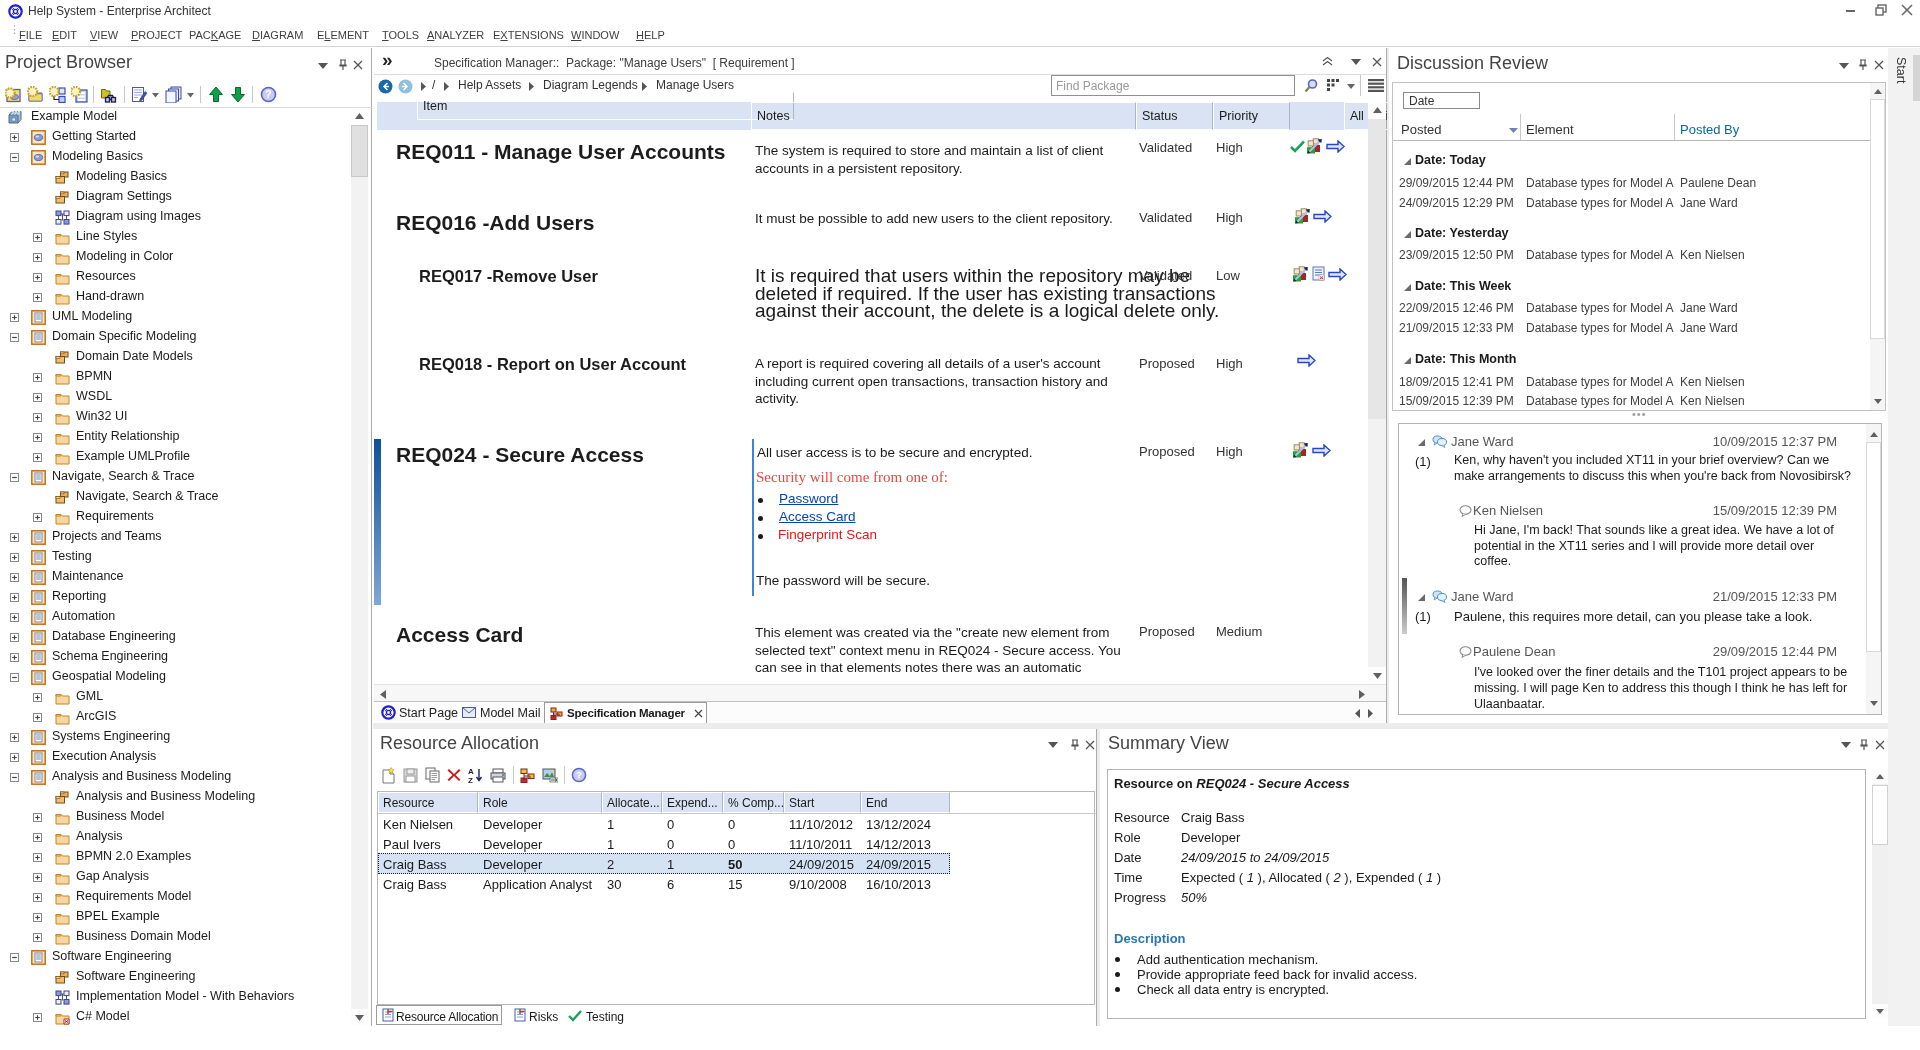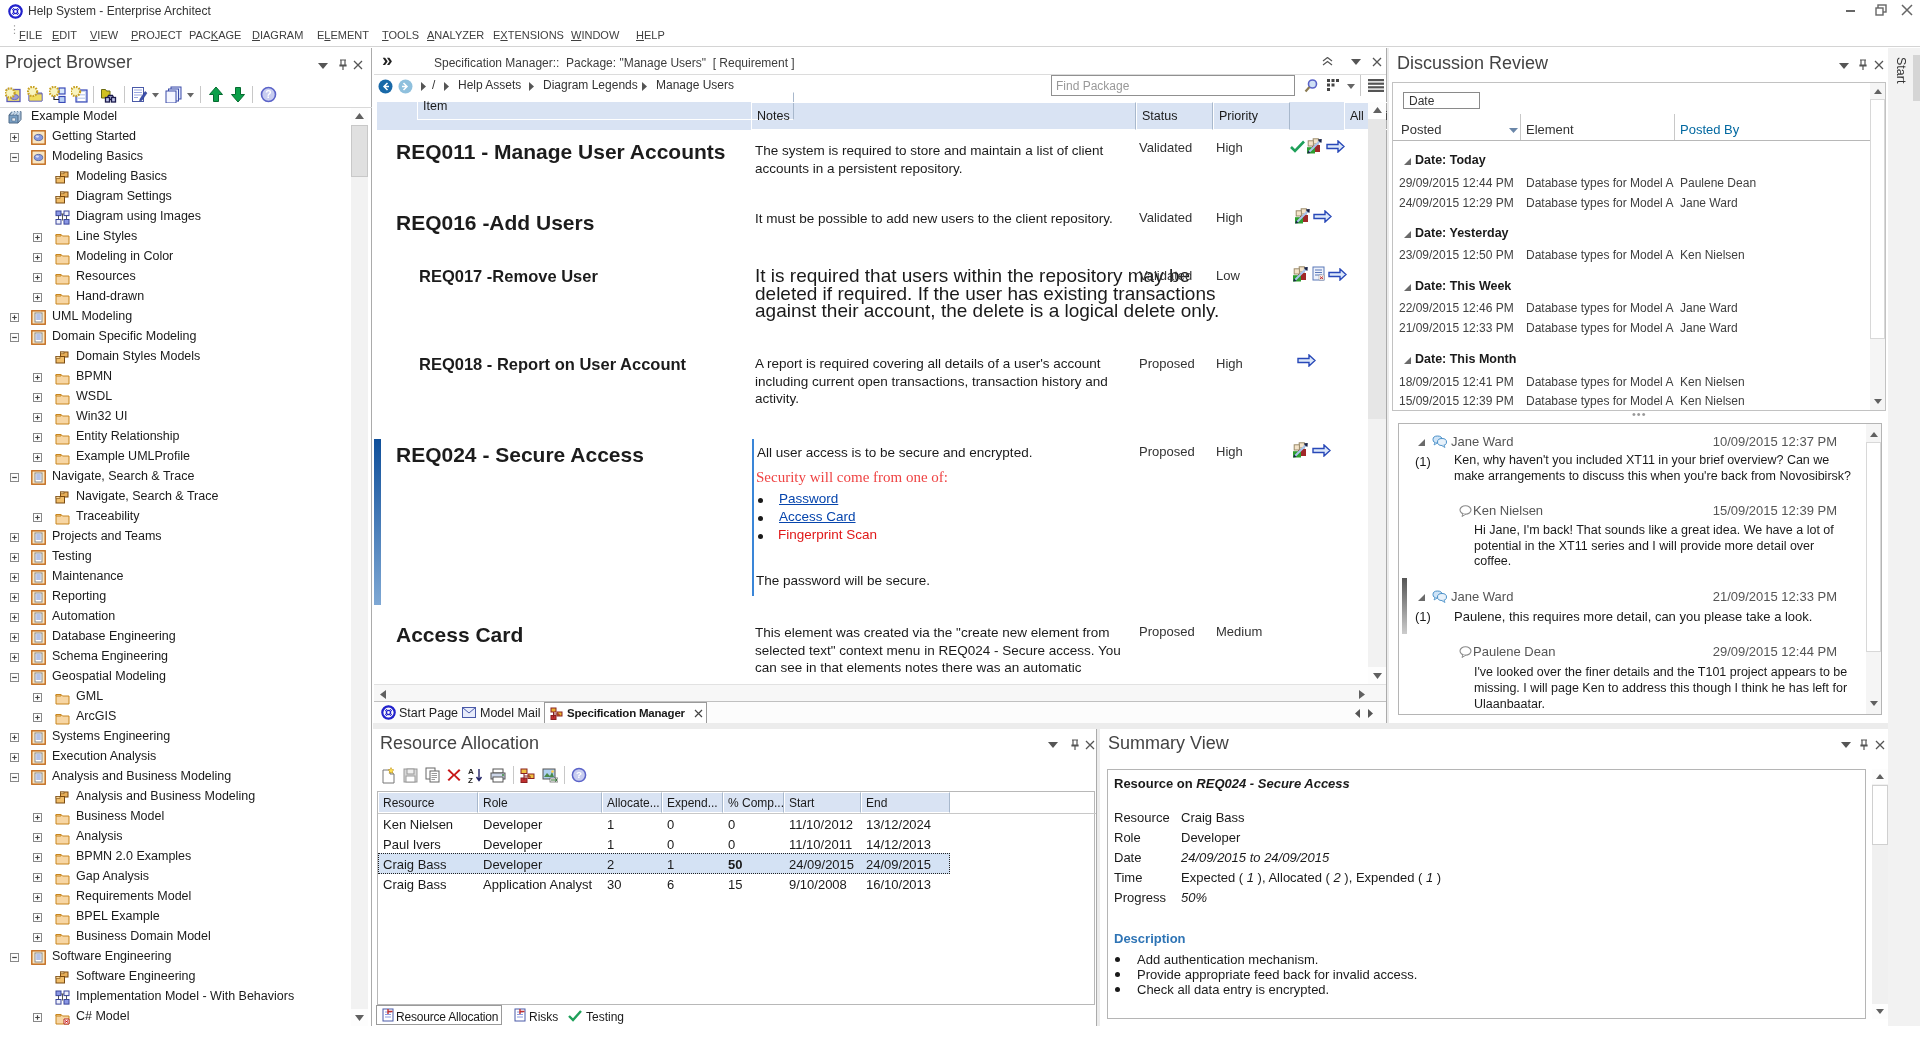--- a/index.html
+++ b/index.html
@@ -219,21 +219,21 @@
 <rect x="4" y="3" width="7" height="9" fill="#fff" stroke="#888"></rect>
 <path d="M5.2 5 H9.8 M5.2 7 H9.8 M5.2 9 H9.8" stroke="#5a78c8" stroke-width=".9"></path>
       </svg>
 <div class="abs nw" style="left:52px;top:221px;font-size:12.5px;color:#1a1a1a;">Domain Specific Modeling</div>
 <svg class="abs" style="left:55px;top:242.5px" width="14" height="13" viewBox="0 0 14 13">
 <rect x="5.5" y="1" width="7.5" height="5" fill="#e8b05a" stroke="#7a4a10"></rect>
 <rect x="5.5" y="1" width="3.5" height="1.8" fill="#f6d79a" stroke="#7a4a10" stroke-width=".6"></rect>
 <rect x="1" y="5.5" width="8.5" height="6.5" fill="#f0be6a" stroke="#7a4a10"></rect>
 <rect x="1" y="5.5" width="4" height="2" fill="#f6d79a" stroke="#7a4a10" stroke-width=".6"></rect>
       </svg>
-<div class="abs nw" style="left:76px;top:241px;font-size:12.5px;color:#1a1a1a;">Domain Styles Models</div>
+<div class="abs nw" style="left:76px;top:241px;font-size:12.5px;color:#1a1a1a;">Domain Date Models</div>
 <svg class="abs" style="left:33px;top:264.5px" width="9" height="9" viewBox="0 0 9 9">
 <rect x="0.5" y="0.5" width="8" height="8" fill="#fdfdfd" stroke="#898989"></rect>
         <path d="M2.2 4.5 H6.8 M4.5 2.2 V6.8" stroke="#444" stroke-width="1.2"></path>
       </svg>
 <svg class="abs" style="left:55px;top:262.5px" width="15" height="14" viewBox="0 0 15 14">
 <path d="M1 3.5 L6 3.5 L7.5 5 L14 5 L14 13 L1 13 Z" fill="#f7d6a4" stroke="#c8861e"></path>
 <path d="M1 3.5 L6 3.5 L6 5 L1 5 Z" fill="#f7d6a4" stroke="#c8861e"></path>
       </svg>
 <div class="abs nw" style="left:76px;top:261px;font-size:12.5px;color:#1a1a1a;">BPMN</div>
 <svg class="abs" style="left:33px;top:284.5px" width="9" height="9" viewBox="0 0 9 9">
@@ -290,21 +290,21 @@
       </svg>
 <div class="abs nw" style="left:76px;top:381px;font-size:12.5px;color:#1a1a1a;">Navigate, Search &amp; Trace</div>
 <svg class="abs" style="left:33px;top:404.5px" width="9" height="9" viewBox="0 0 9 9">
 <rect x="0.5" y="0.5" width="8" height="8" fill="#fdfdfd" stroke="#898989"></rect>
         <path d="M2.2 4.5 H6.8 M4.5 2.2 V6.8" stroke="#444" stroke-width="1.2"></path>
       </svg>
 <svg class="abs" style="left:55px;top:402.5px" width="15" height="14" viewBox="0 0 15 14">
 <path d="M1 3.5 L6 3.5 L7.5 5 L14 5 L14 13 L1 13 Z" fill="#f7d6a4" stroke="#c8861e"></path>
 <path d="M1 3.5 L6 3.5 L6 5 L1 5 Z" fill="#f7d6a4" stroke="#c8861e"></path>
       </svg>
-<div class="abs nw" style="left:76px;top:401px;font-size:12.5px;color:#1a1a1a;">Traceability</div>
+<div class="abs nw" style="left:76px;top:401px;font-size:12.5px;color:#1a1a1a;">Requirements</div>
 <svg class="abs" style="left:10px;top:424.5px" width="9" height="9" viewBox="0 0 9 9">
 <rect x="0.5" y="0.5" width="8" height="8" fill="#fdfdfd" stroke="#898989"></rect>
         <path d="M2.2 4.5 H6.8 M4.5 2.2 V6.8" stroke="#444" stroke-width="1.2"></path>
       </svg>
 <svg class="abs" style="left:31px;top:422.0px" width="15" height="15" viewBox="0 0 15 15">
 <rect x="0.8" y="0.8" width="13.4" height="13.4" fill="#f8e6c4" stroke="#c06818" stroke-width="1.4"></rect>
 <rect x="4" y="3" width="7" height="9" fill="#fff" stroke="#888"></rect>
 <path d="M5.2 5 H9.8 M5.2 7 H9.8 M5.2 9 H9.8" stroke="#5a78c8" stroke-width=".9"></path>
       </svg>
 <div class="abs nw" style="left:52px;top:421px;font-size:12.5px;color:#1a1a1a;">Projects and Teams</div>

